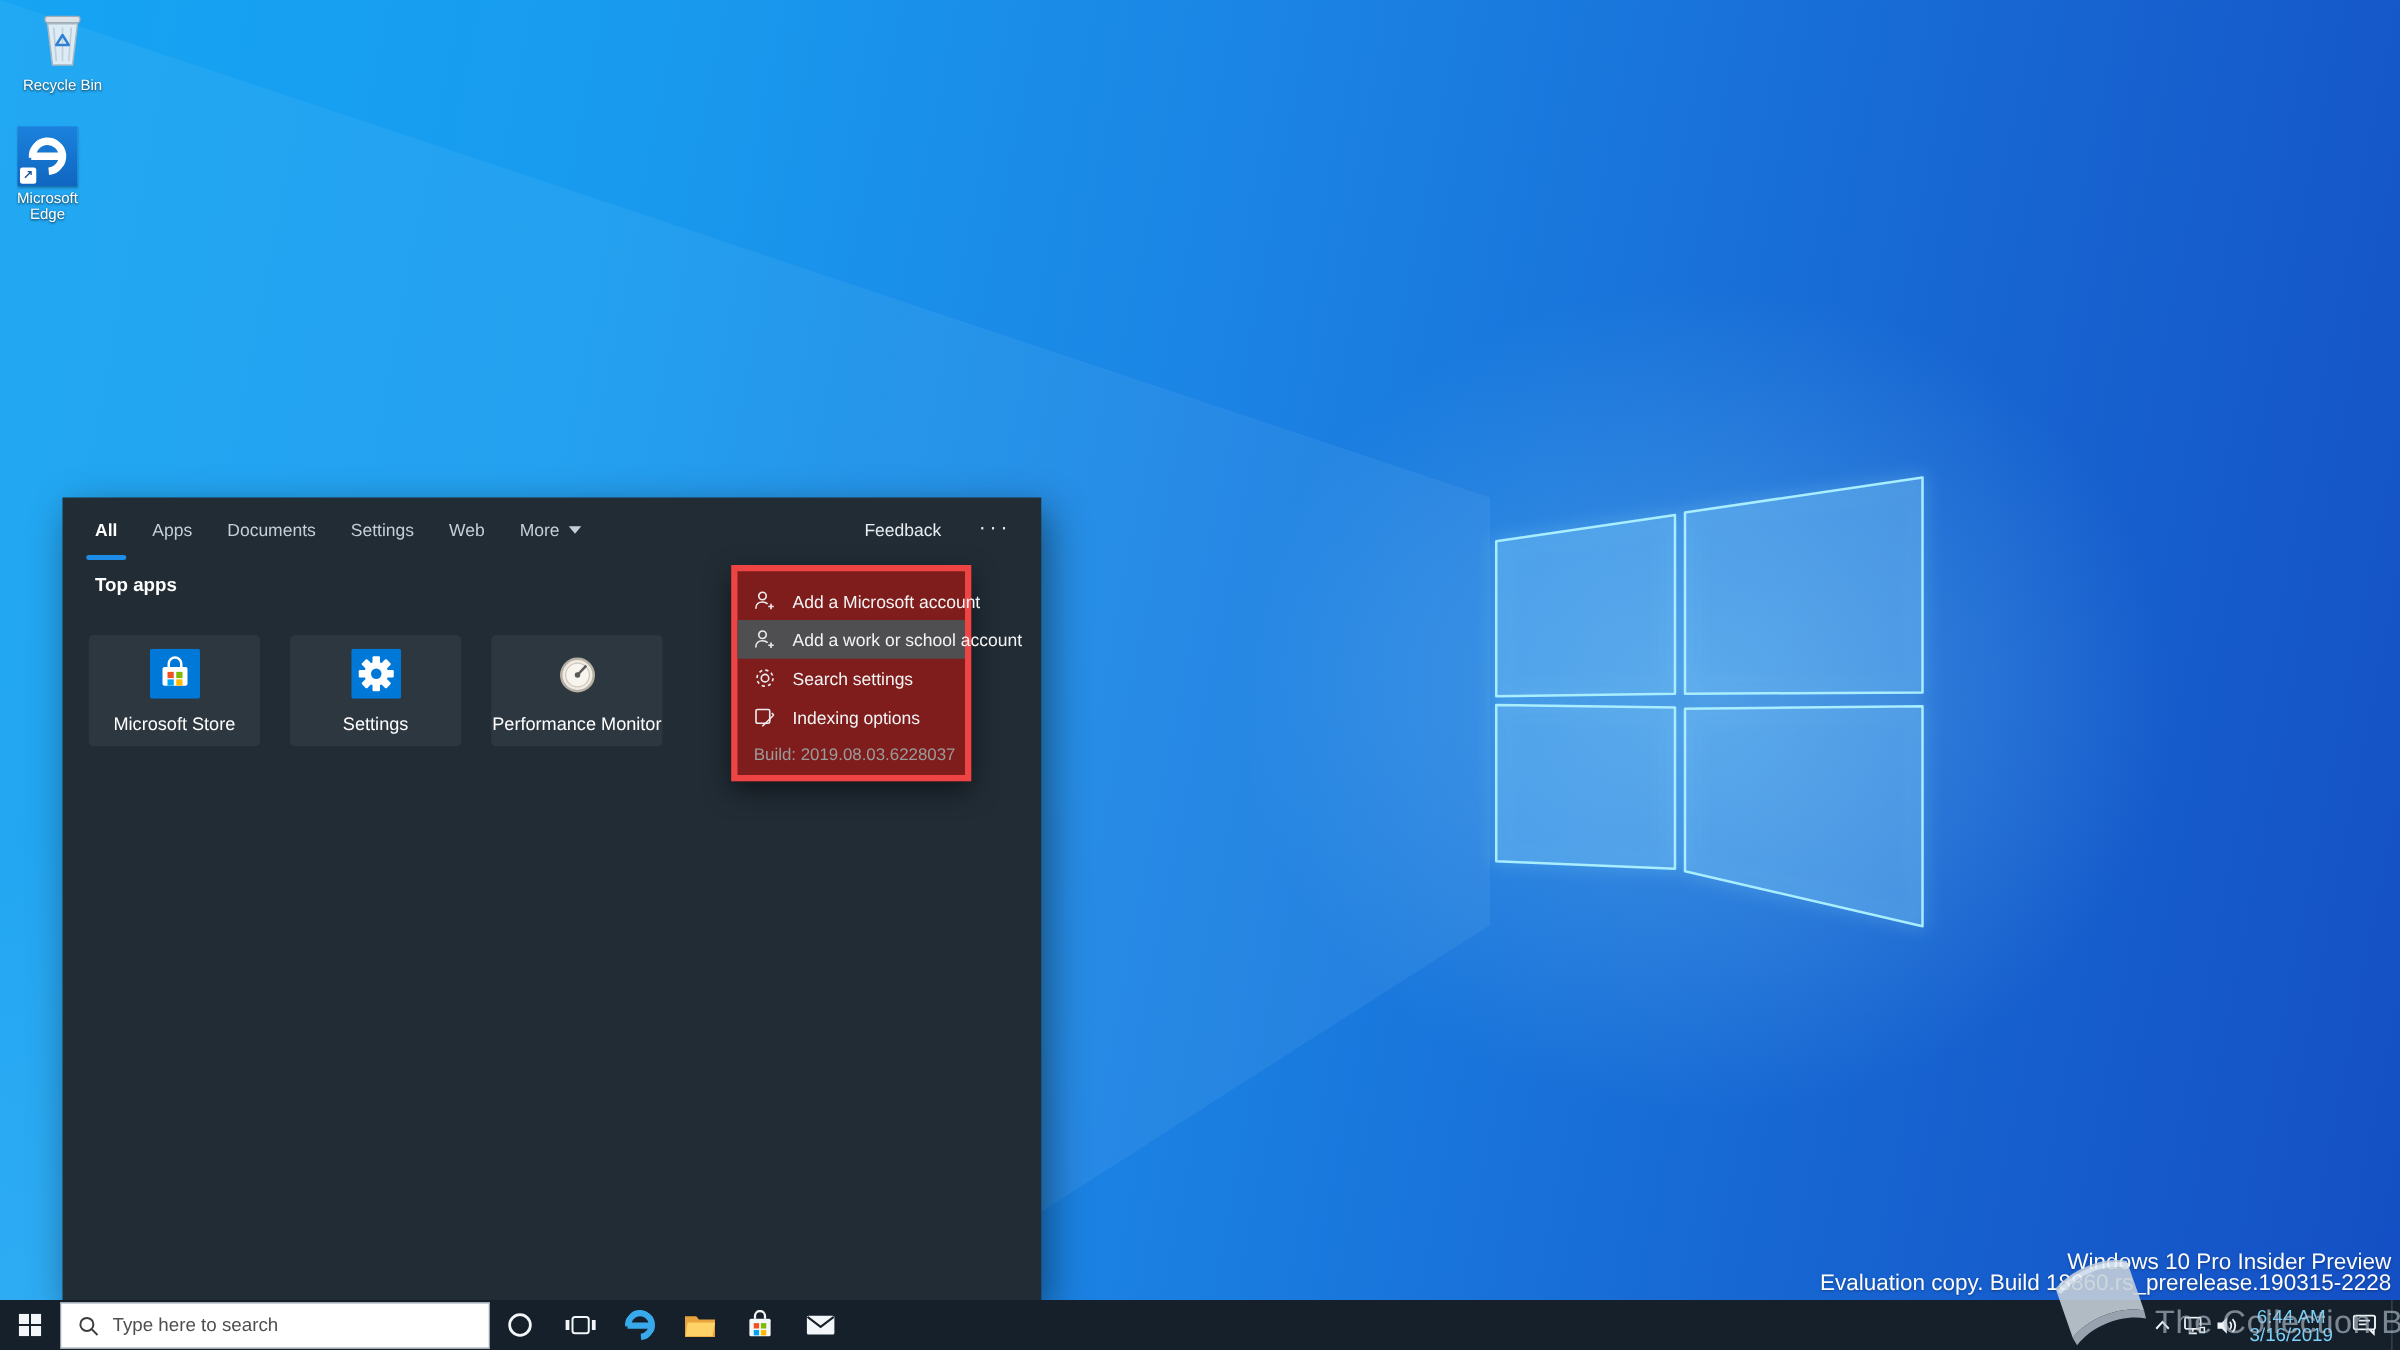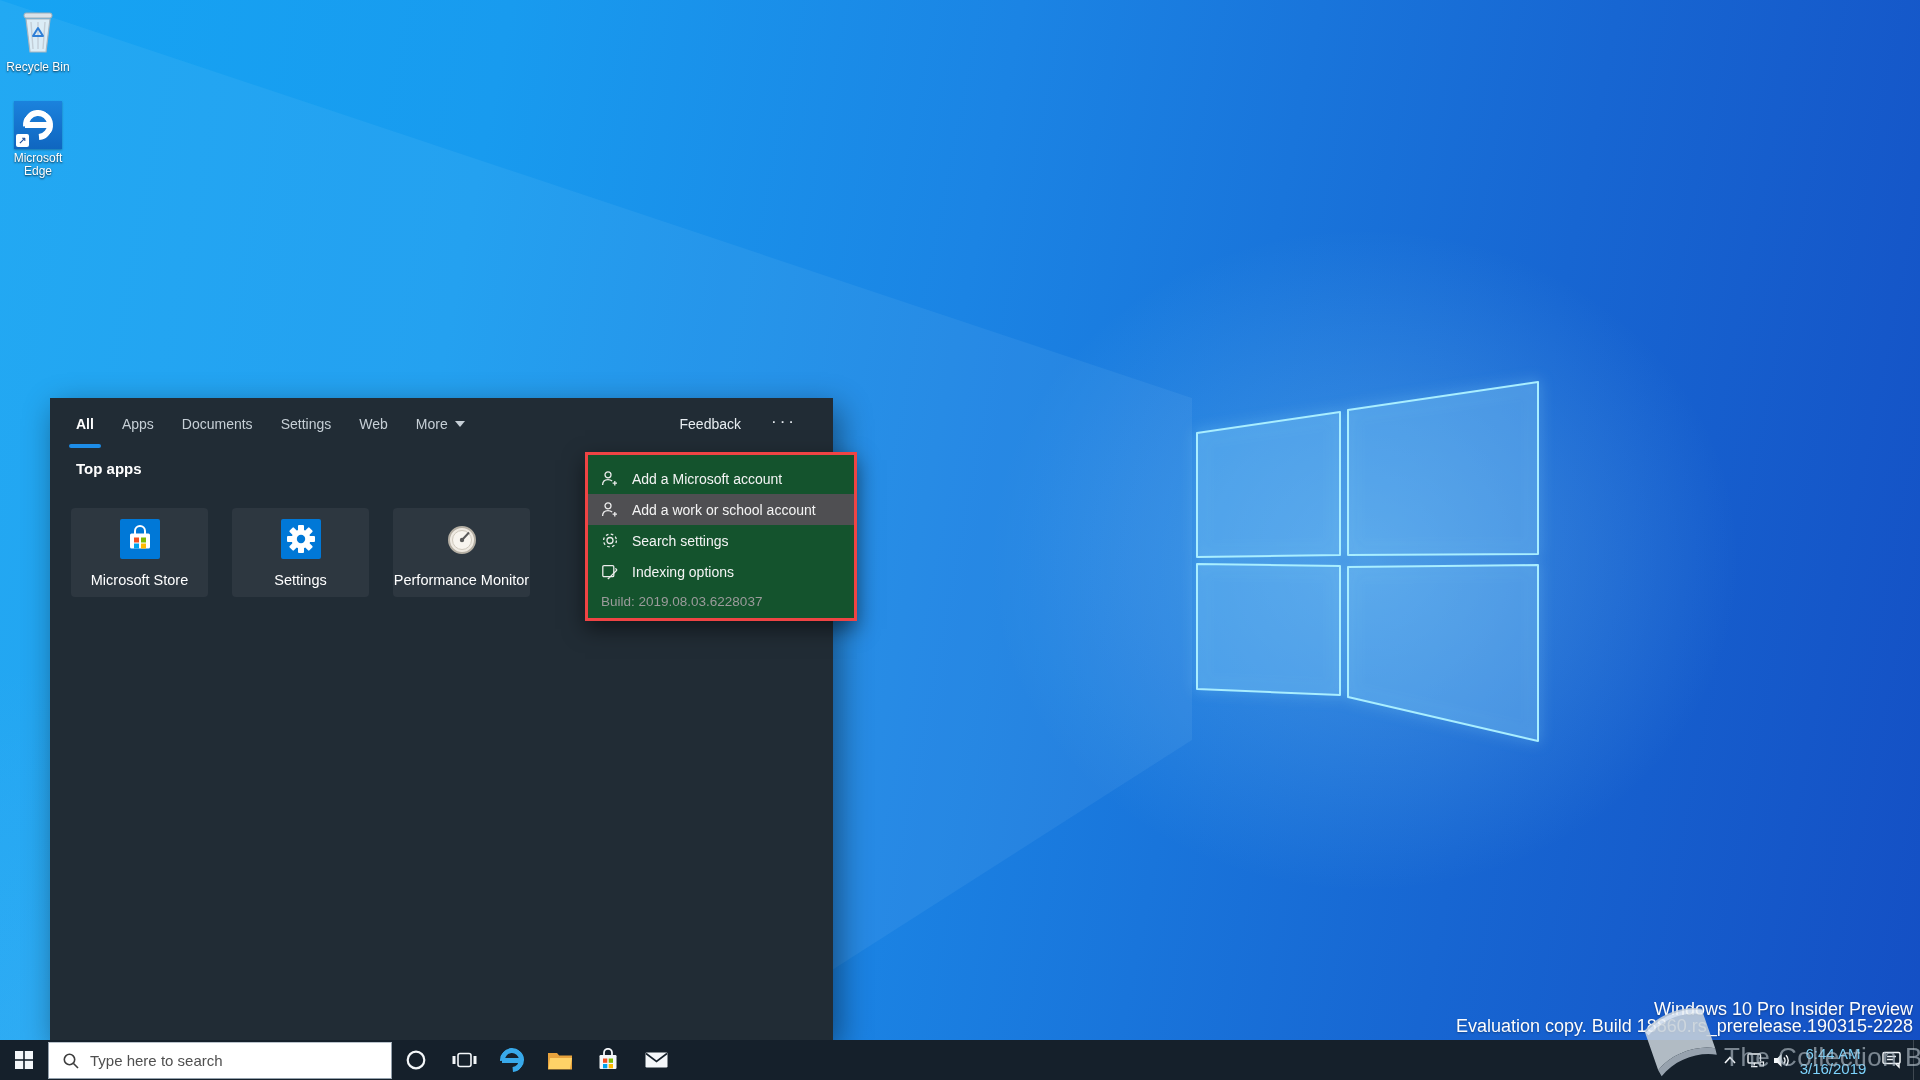--- a/index.html
+++ b/index.html
@@ -39,21 +39,21 @@
     background:#fff; border-radius:2px; font-size:10px; line-height:13px; color:#1e4f9e;
     font-weight:bold; }
 
   
   .eval-mark { position:absolute; right:7px; top:1001px; z-index:6; text-align:right;
     color:#fdfdfd; font-size:18px; line-height:17px; text-shadow:0 1px 2px rgba(0,0,0,0.35); }
 
   
   .search-panel { position:absolute; left:50px; top:398px; width:783px; height:642px;
     background:#212c35; z-index:10; box-shadow:6px 10px 30px rgba(0,0,0,0.45); }
-  .tabs { display:flex; align-items:center; height:52px; padding:0 36px 0 26px;
+  .tabs { display:flex; align-items:center; height:52px; padding:0 24px 0 26px;
     font-size:14px; color:#c6cfd6; }
   .tab { position:relative; height:100%; display:flex; align-items:center;
     margin-right:28px; cursor:pointer; white-space:nowrap; }
   .tab.active { color:#fff; font-weight:bold; }
   .tab.active::after { content:""; position:absolute; left:-7px; right:-7px; bottom:2px;
     height:4px; background:#1d8de8; border-radius:2px; }
   .caret-down { display:inline-block; margin-left:7px; width:0; height:0;
     border-left:5px solid transparent; border-right:5px solid transparent;
     border-top:6px solid #c6cfd6; }
   .feedback { margin-left:auto; color:#e8edf1; cursor:pointer;text-align:center; }
@@ -62,22 +62,22 @@
   .section-title { position:absolute; left:26px; top:62px; font-size:15px;
     font-weight:bold; color:#fff; }
   .tiles { position:absolute; left:21px; top:110px; display:flex; gap:24px; }
   .tile { width:137px; height:89px; background:#2d3740; border-radius:4px;
     position:relative; cursor:pointer; }
   .tile-icon { position:absolute; left:50%; top:11px; transform:translateX(-50%); }
   .tile-label { position:absolute; left:0; right:0; bottom:9px; text-align:center;
     font-size:14.5px; color:#fff; white-space:nowrap; }
 
   
-  .ctx-menu { position:absolute; left:585px; top:452px; width:272px; z-index:20;
-    background:#14532d; border:3px solid #ef4444; padding:8px 0 9px 0;
+  .ctx-menu { position:absolute; left:585px; top:452px; width:192px; z-index:20;
+    background:#7f1d1d; border:5px solid #ef4444; padding:8px 0 9px 0;
     box-shadow:0 8px 20px rgba(0,0,0,0.5); }
   .ctx-row { display:flex; align-items:center; height:31px; padding-left:13px;
     font-size:14px; color:#f4f4f4; cursor:pointer; }
   .ctx-row.hl { background:#4f4f52; }
   .ctx-row svg { flex:0 0 auto; }
   .ctx-row .ctx-label { margin-left:13px; white-space:nowrap; }
   .ctx-build { margin:7px 0 0 13px; font-size:13.5px; color:#9b9b9b; }
 
   
   .taskbar { position:absolute; left:0; top:1040px; width:1920px; height:40px;
@@ -121,21 +121,21 @@
   <div class="wallpaper">
     <div class="beam"></div>
     <svg class="winlogo" width="352" height="364" viewBox="0 0 352 364">
       <polygon points="7,53 150,32 150,175 7,177"></polygon>
       <polygon points="158,30 348,2 348,174 158,175"></polygon>
       <polygon points="7,184 150,186 150,315 7,309"></polygon>
       <polygon points="158,187 348,185 348,361 158,317"></polygon>
     </svg>
   </div>
 
-  <div class="desk-icon" style="left:0px; top:6px;">
+  <div class="desk-icon" style="left:12px; top:6px;">
     <svg width="34" height="48" viewBox="0 0 34 48">
       <rect x="3" y="7" width="28" height="5" rx="2" fill="#dbe2e8" stroke="#9fadb8" stroke-width="1"></rect>
       <path d="M5,13 L9,46 L25,46 L29,13 Z" fill="rgba(236,242,246,0.92)" stroke="#a9b6c0" stroke-width="1.2"></path>
       <path d="M10,16 L12,43 M17,16 L17,43 M24,16 L22,43" stroke="#c3ced7" stroke-width="1.4" fill="none"></path>
       <path d="M17,22 l5,8 h-10 z" fill="none" stroke="#2f7fd6" stroke-width="2" stroke-linejoin="round"></path>
     </svg>
     <div class="dlabel">Recycle Bin</div>
   </div>
 
   <div class="desk-icon" style="left:0px; top:101px;">

